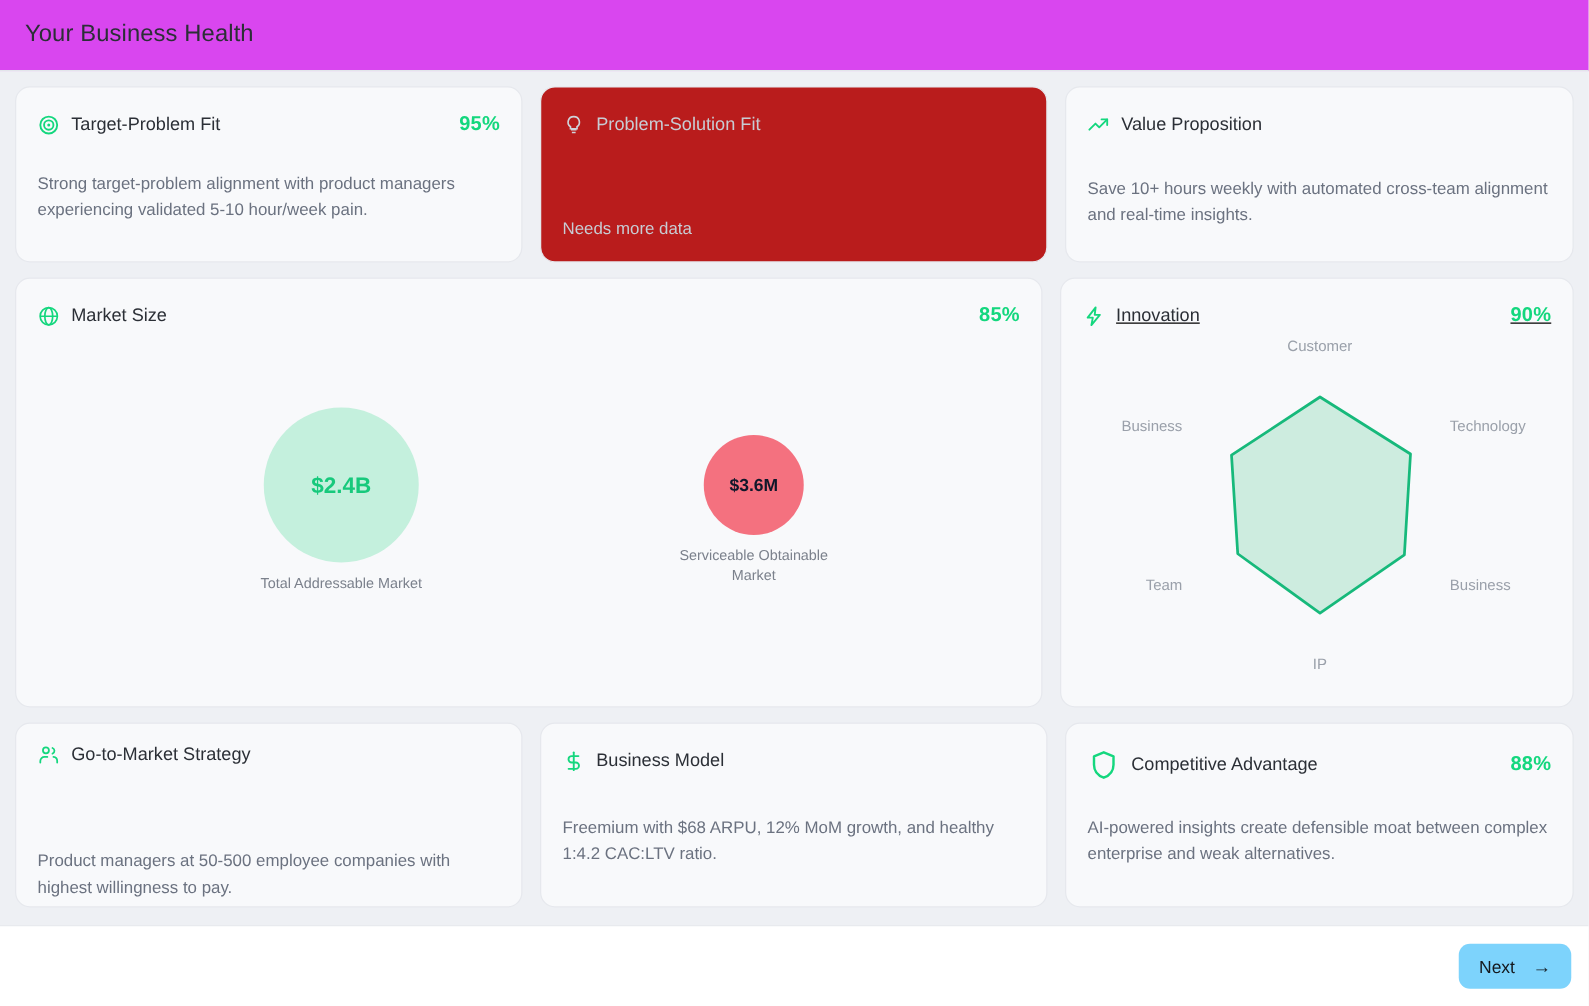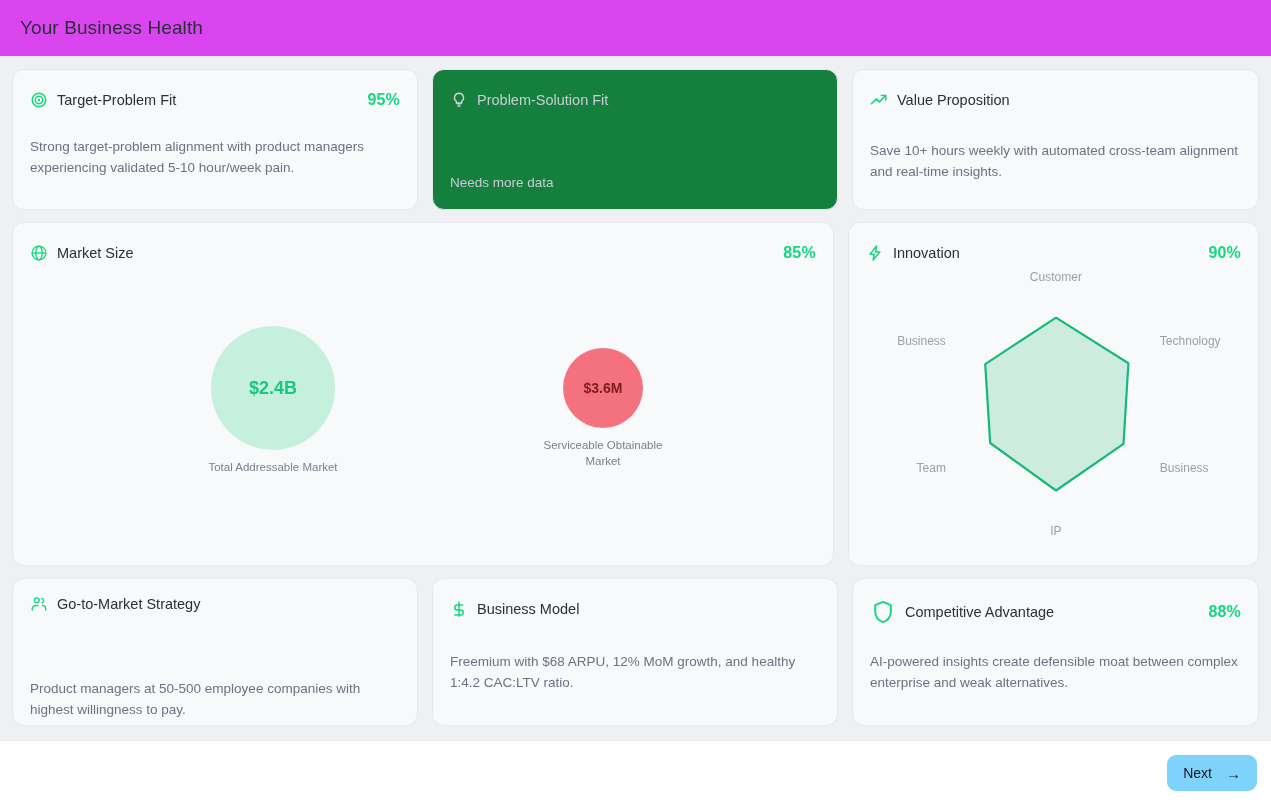--- a/index.html
+++ b/index.html
@@ -43,21 +43,21 @@
   
   .card {
     background: #f8f9fb;
     border: 1px solid #e6e8ed;
     border-radius: 12px;
     padding: 16px 17px;
     position: relative;
     display: flex; flex-direction: column;
   }
   .card.dim {
-    background: #15803d;
+    background: #b91c1c;
     border-color: #e6e8ed;
   }
   .card-head {
     display: flex; align-items: center;
     gap: 9px;
     height: 28px;
   }
   .card-title {
     font-size: 14.5px;
     color: #2b2f36;
@@ -87,21 +87,21 @@
   .c-target   { width: 408px; }
   .c-psfit    { width: 408px; }
   .c-valueprop{ width: 409px; }
   .c-target .card-desc { margin-top: 22px; }
   .c-valueprop .card-desc { margin-top: 26px; }
   .c-psfit .card-desc { }
 
   
   .r2 { height: 344px; }
   .c-market { width: 830px; }
-  .c-innov  { width: 415px; }
+  .c-innov  { width: 415px; text-decoration: underline; }
 
   
   .bubbles {
     flex: 1 1 auto;
     position: relative;
   }
   .bubble-wrap { position: absolute; text-align: center; }
   .bubble {
     border-radius: 50%;
     display: flex; align-items: center; justify-content: center;
@@ -112,21 +112,21 @@
     margin-top: 9px;
     font-size: 11.5px;
     line-height: 16px;
     color: #7b818c;
   }
   .bw-tam { left: 158px; top: 59px; width: 170px; }
   .bw-tam .bubble { width: 124px; height: 124px; background: #c4f0dd; color: #17c97c; font-size: 18px; }
   .bw-sam { left: 345px; top: 73px; width: 168px; }
   .bw-sam .bubble { width: 96px; height: 96px; background: #f3d978; color: #ecb31f; font-size: 16px; }
   .bw-som { left: 500px; top: 81px; width: 146px; }
-  .bw-som .bubble { width: 80px; height: 80px; background: #f4717f; color: #7f1d1d; font-size: 14px; }
+  .bw-som .bubble { width: 80px; height: 80px; background: #f4717f; color: #0f172a; font-size: 14px; }
 
   
   .radar-wrap {
     flex: 1 1 auto;
     position: relative;
     overflow: hidden;
   }
   .radar-svg { position: absolute; left: 0; top: 0; }
   .radar-label {
     position: absolute;

